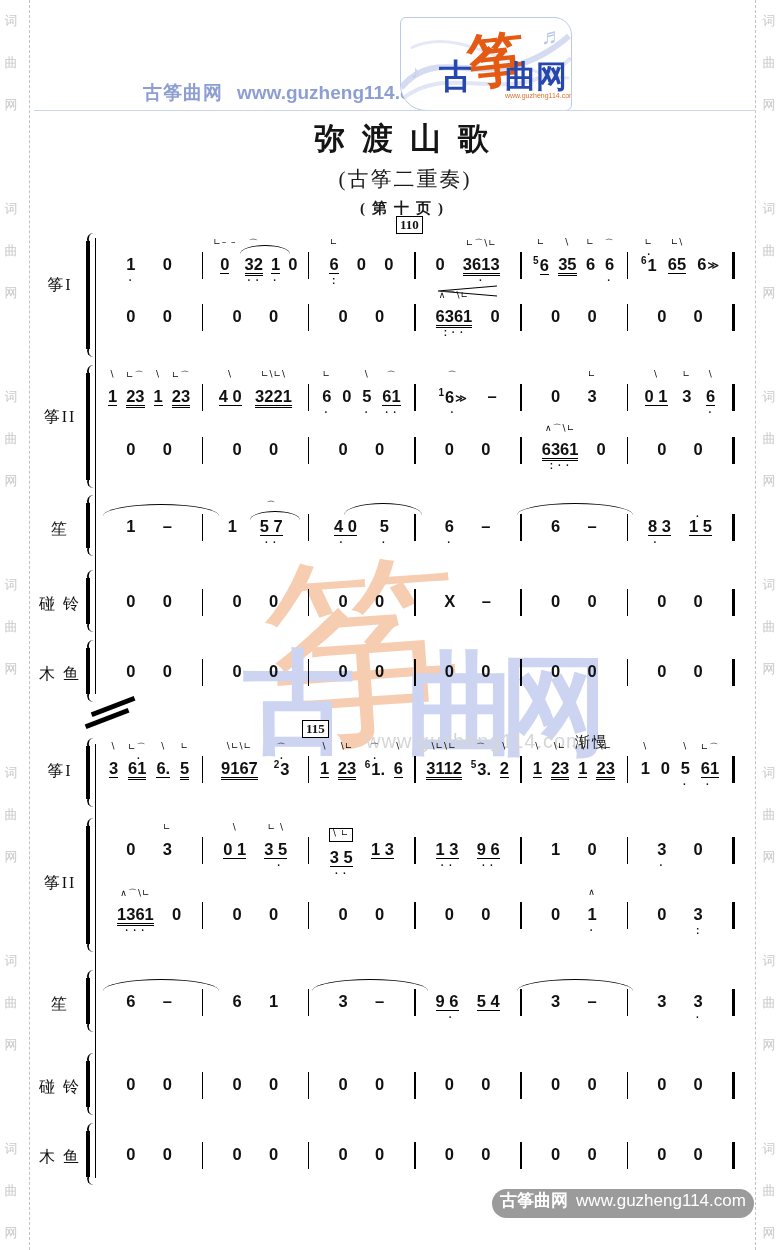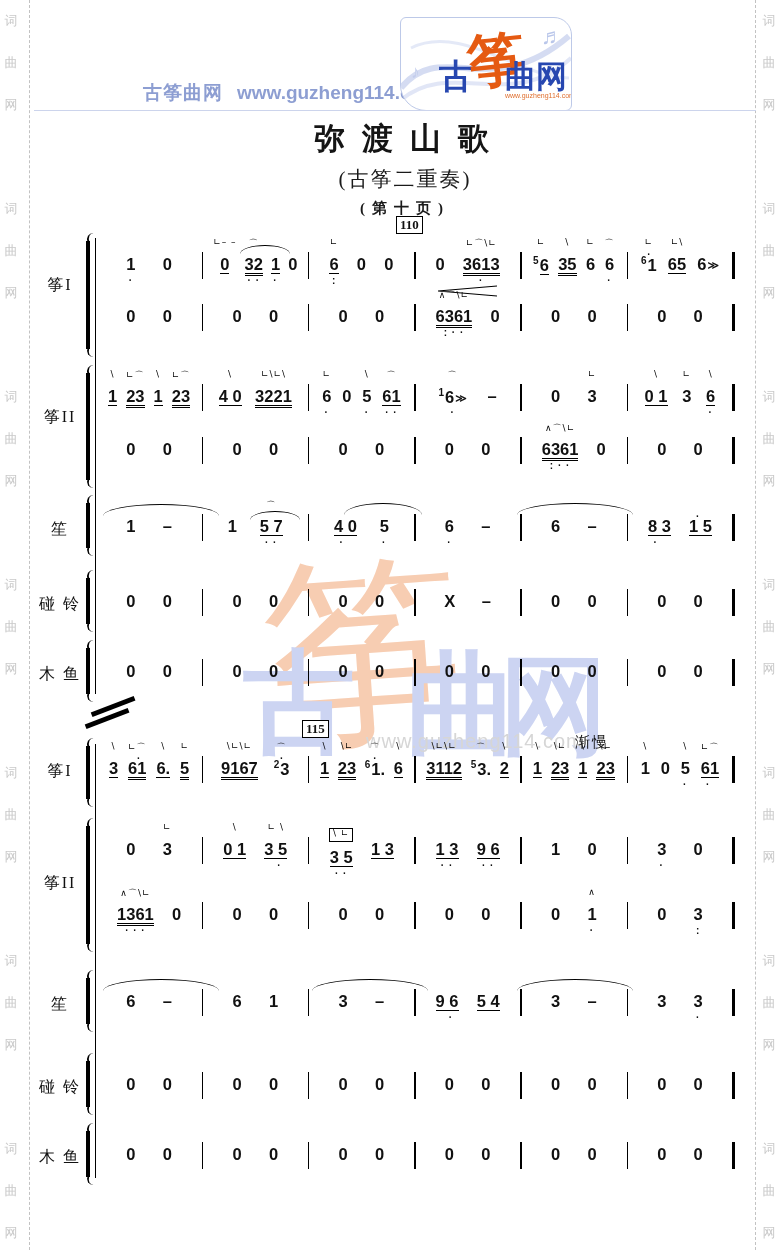--- a/index.html
+++ b/index.html
@@ -657,14 +657,15 @@
       <div class="tempo" style="left: 575px; top: 733px;">渐慢</div>
       <div class="caesura" style="left: 82px; top: 696px;">
         <i style="left: 8px; top: 8px;"></i>
         <i style="left: 2px; top: 20px;"></i>
       </div>
       <div class="cresc" style="left: 436px; top: 283px;"><svg width="62" height="12">
           <path d="M61,1 L2,6 L61,11" stroke="#000" stroke-width="1.2" fill="none"></path>
         </svg></div>
     </div>
 
+  <div class="footer-pill"><span class="fn">古筝曲网</span><span>www.guzheng114.com</span></div>
 
 </div>
 
 </body></html>

